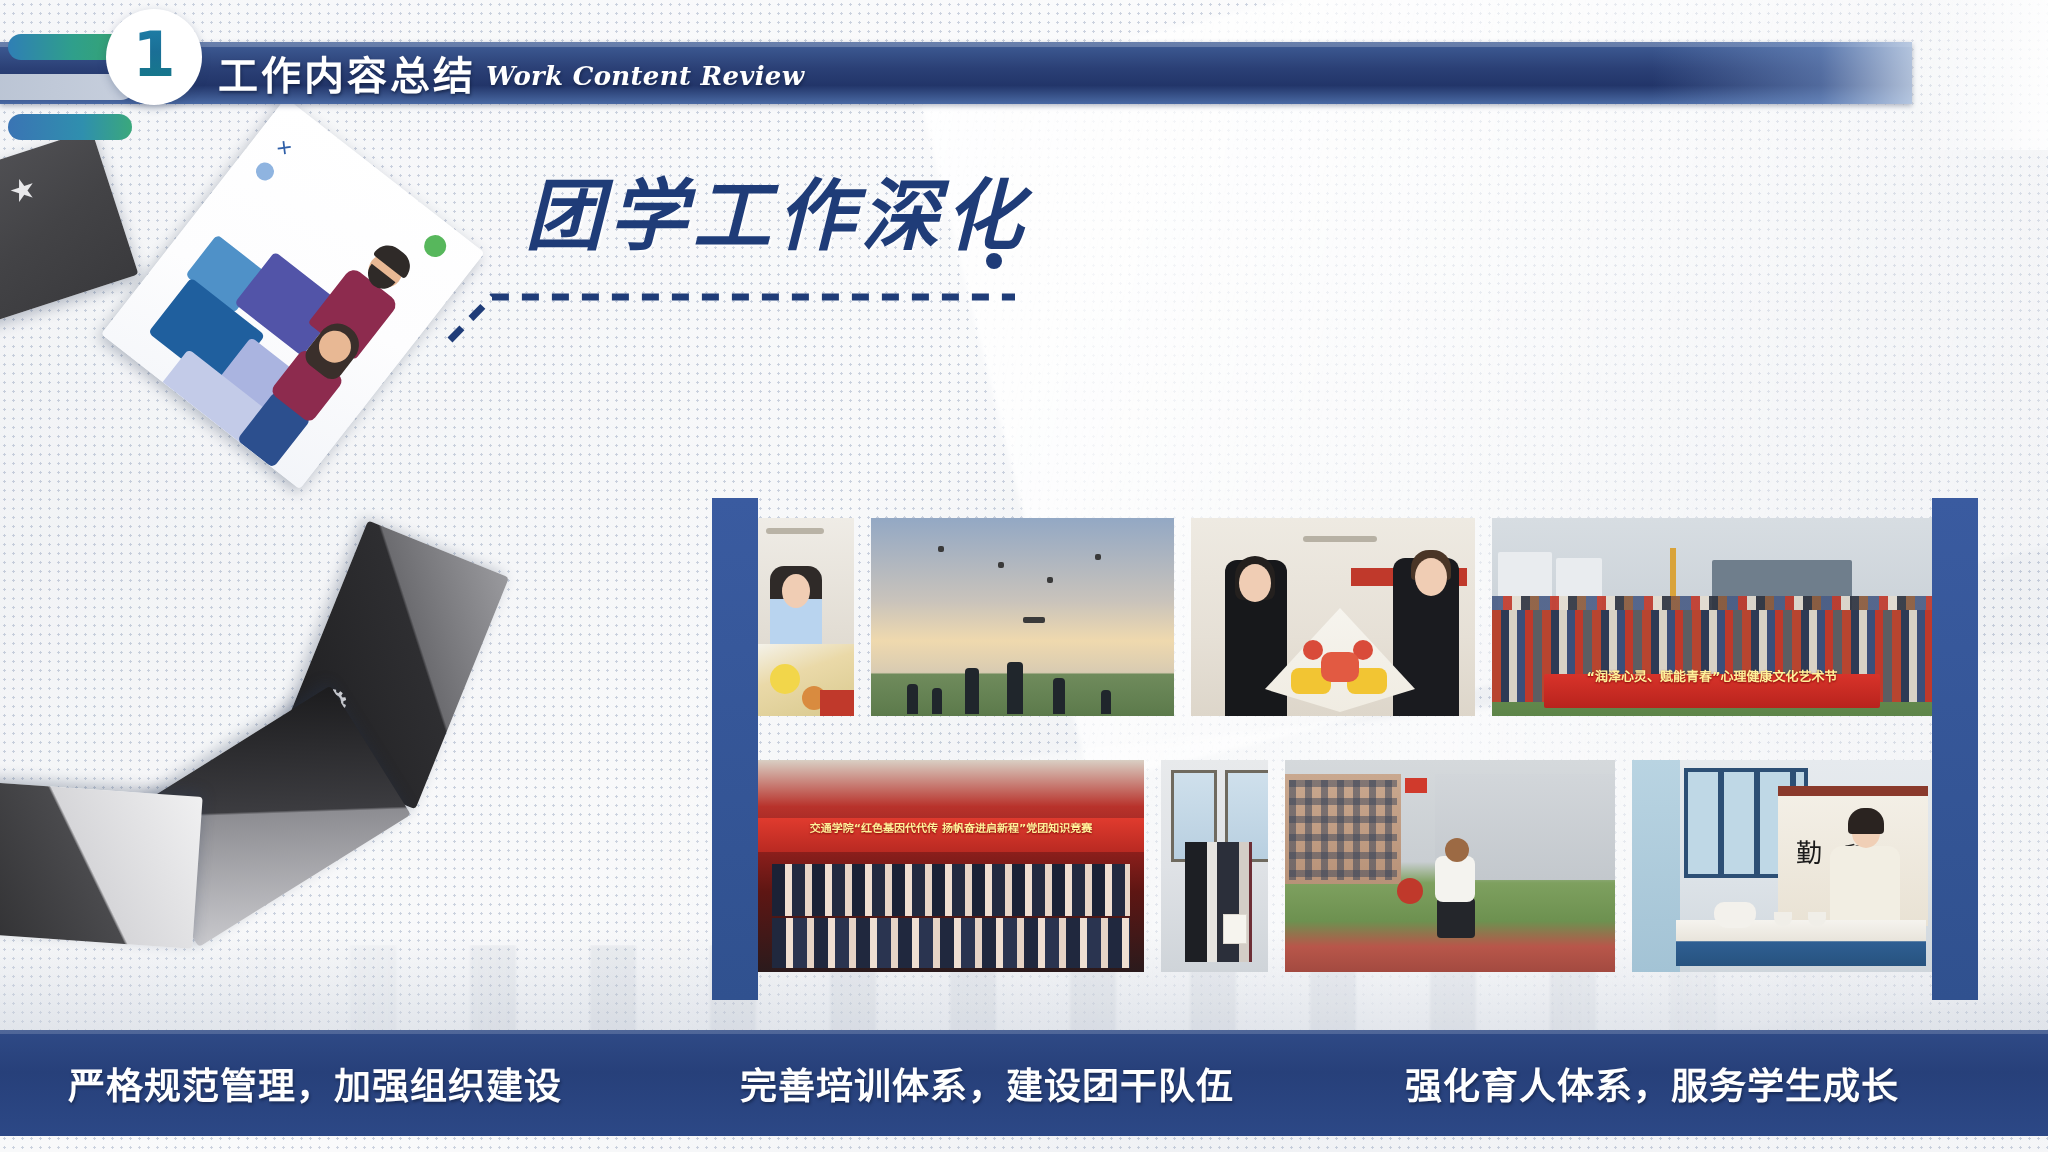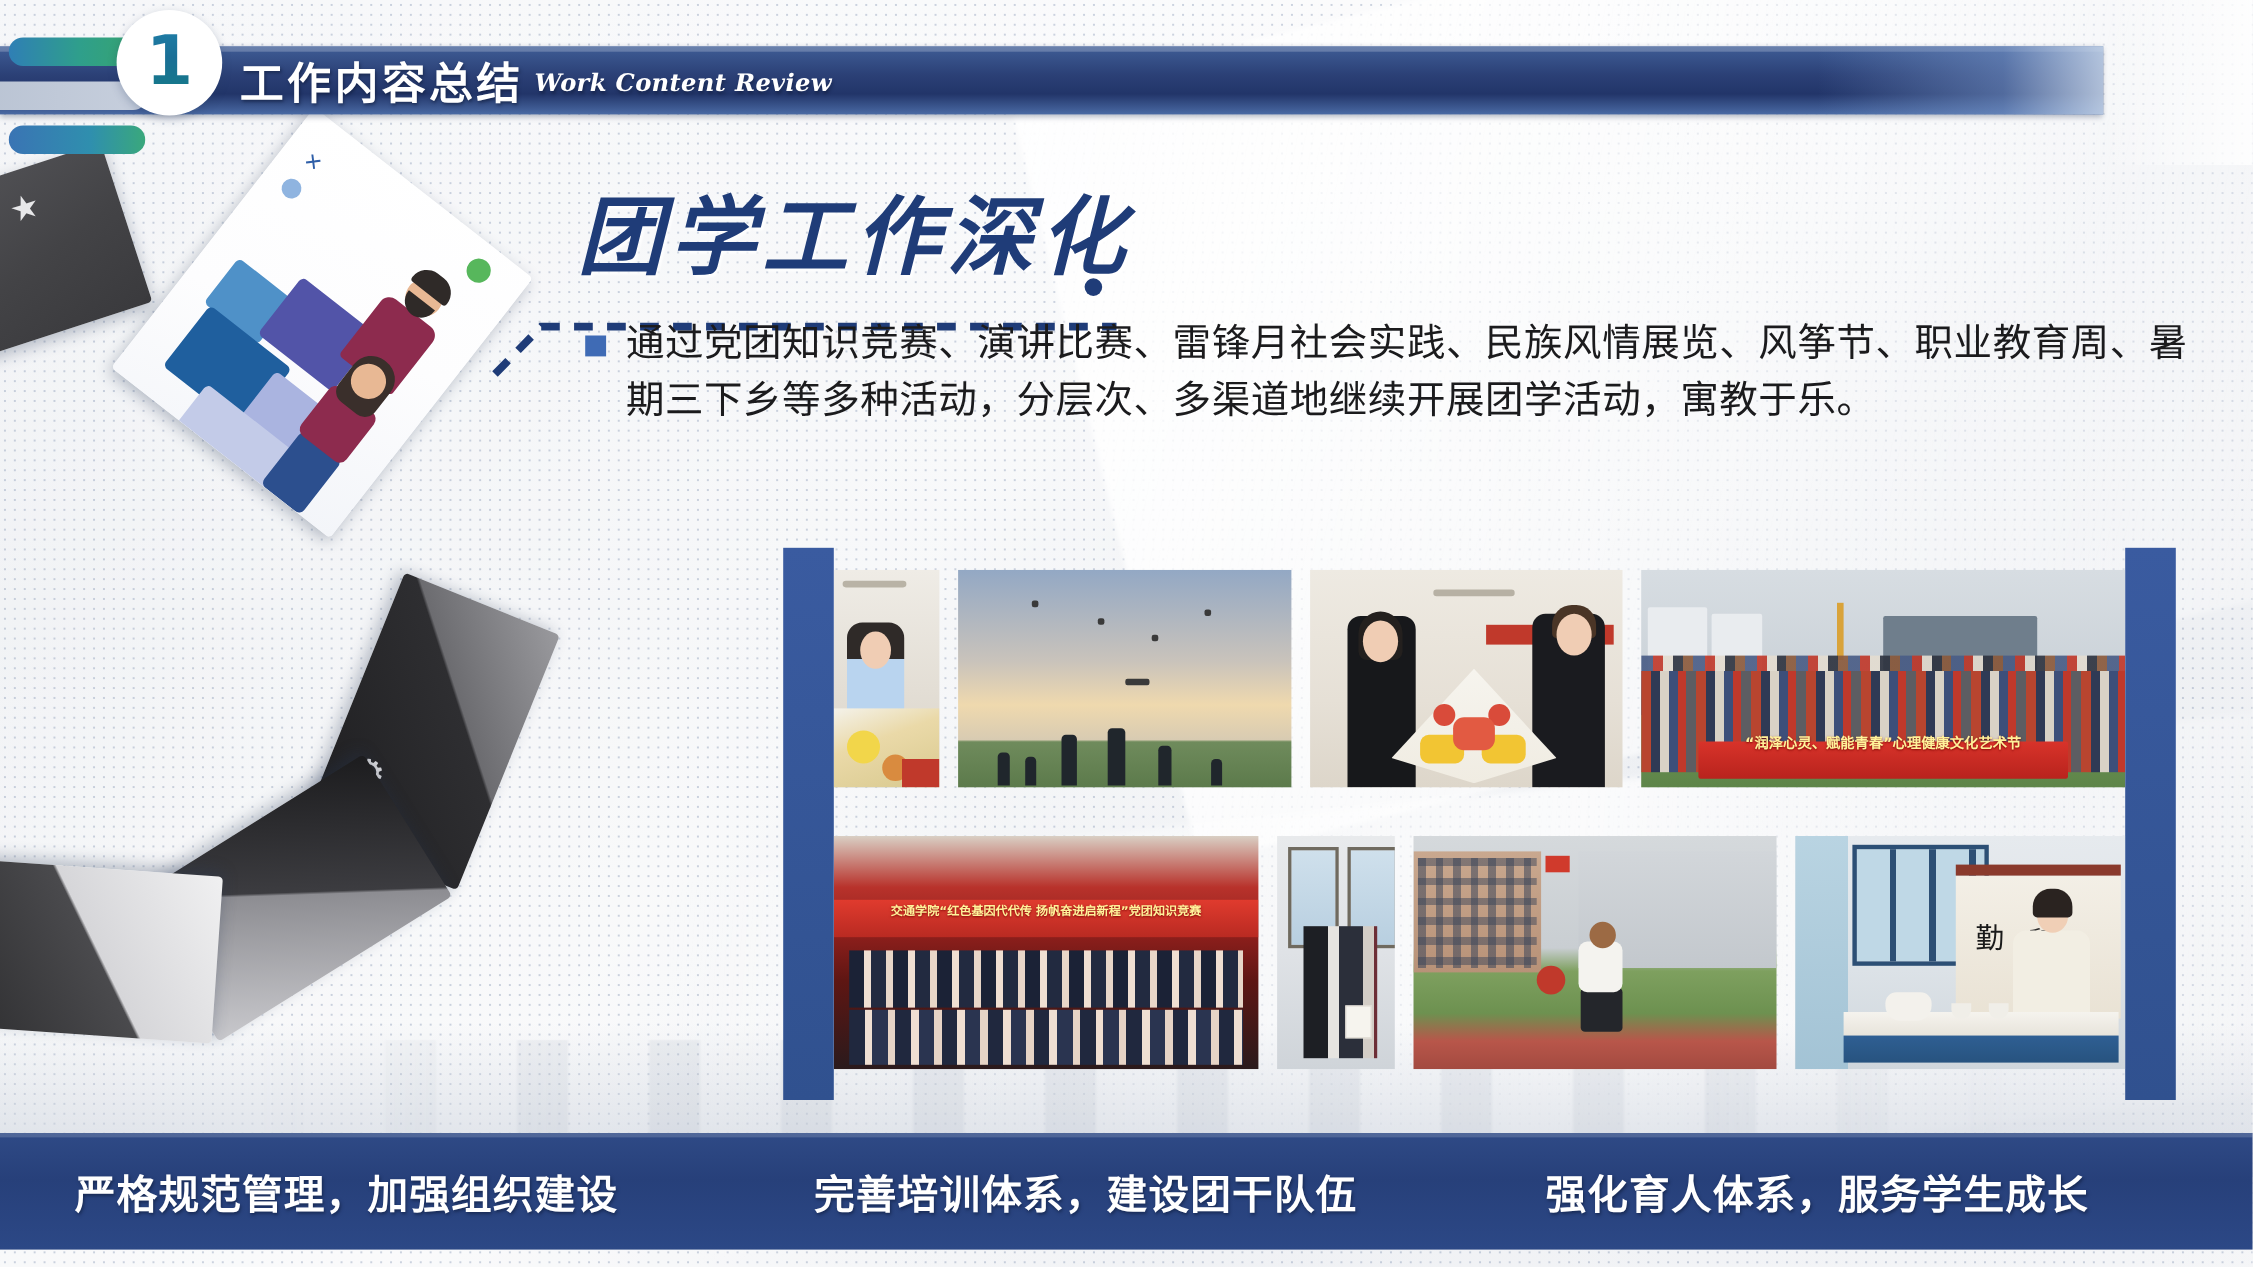--- a/index.html
+++ b/index.html
@@ -184,21 +184,21 @@
   .header-cn {
     font-family: "DejaVu Serif", "Liberation Serif", serif;
     font-size: 40px;
     font-weight: 700;
     color: #ffffff;
     letter-spacing: 3px;
     text-shadow: 1px 2px 3px rgba(10,20,45,0.5);
   }
   .header-en {
     font-family: "DejaVu Serif", "Liberation Serif", serif;
-    font-size: 22px;
+    font-size: 26px;
     font-weight: 700;
     font-style: italic;
     color: #ffffff;
     letter-spacing: 0.3px;
     text-shadow: 1px 2px 3px rgba(10,20,45,0.45);
     transform: translateY(3px);
     text-align: right;
   }
 
   
@@ -606,24 +606,20 @@
     </div>
   </div>
 
   <div class="main-title">团学工作深化</div>
 
   <svg class="connector" viewBox="0 0 580 110">
     <polyline points="10,105 52,62 575,62" fill="none" stroke="#1f3c78" stroke-width="7" stroke-dasharray="17 13" stroke-linecap="butt"></polyline>
     <circle cx="554" cy="26" r="8" fill="#1f3c78"></circle>
   </svg>
 
-  <div class="bullet-block">
-    <span class="bullet-sq"></span>
-    <div class="bullet-text">通过党团知识竞赛、演讲比赛、雷锋月社会实践、民族风情展览、风筝节、职业教育周、暑期三下乡等多种活动，分层次、多渠道地继续开展团学活动，寓教于乐。</div>
-  </div>
 
   <div class="collage">
     <div class="collage-left-bar"></div>
     <div class="collage-right-bar"></div>
 
     <div class="photo-row row-top">
       <div class="ph ph1">
         <span class="fan"></span>
         <span class="person"></span>
         <span class="face"></span>

